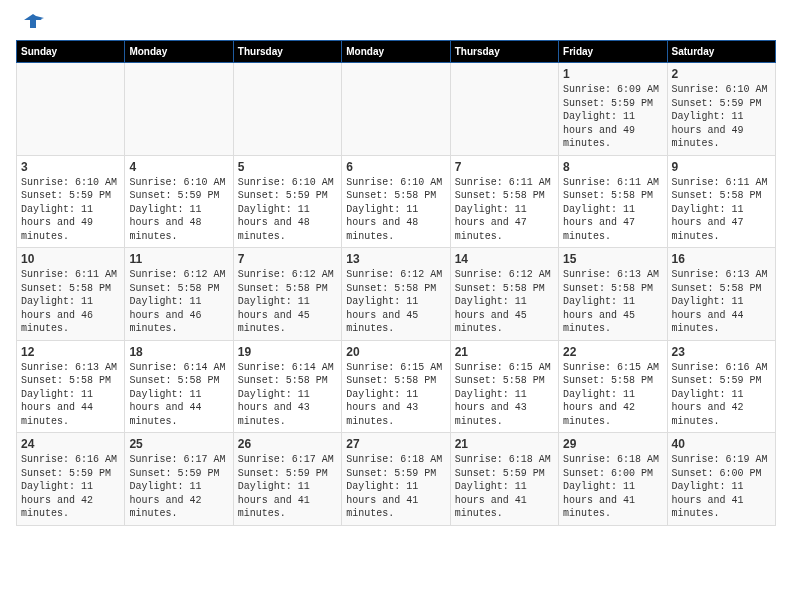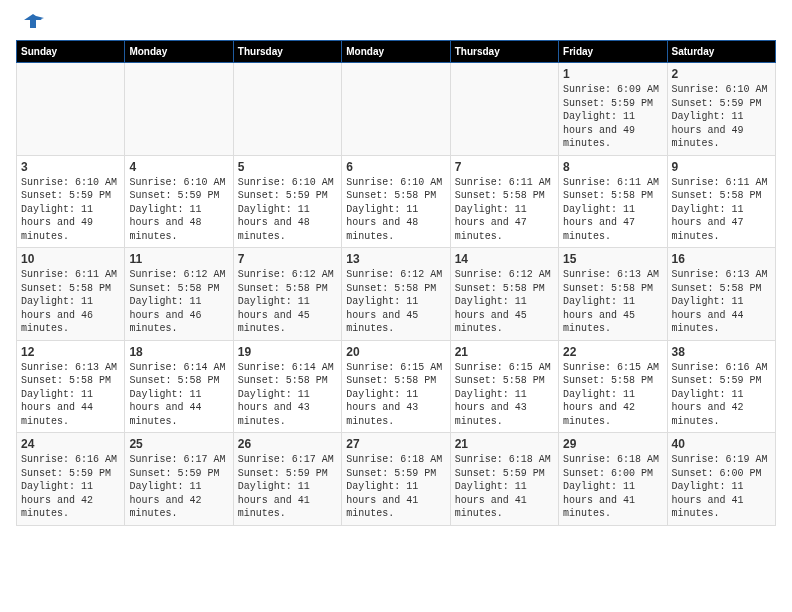--- a/index.html
+++ b/index.html
@@ -272,21 +272,21 @@
 Sunset: 5:58 PM
 Daylight: 11 hours and 43 minutes.</div>
           </td>
           <td>
             <span class="day-number">22</span>
             <div class="day-info" style="white-space: pre-line;">Sunrise: 6:15 AM
 Sunset: 5:58 PM
 Daylight: 11 hours and 42 minutes.</div>
           </td>
           <td>
-            <span class="day-number">38</span>
+            <span class="day-number">23</span>
             <div class="day-info" style="white-space: pre-line;">Sunrise: 6:16 AM
 Sunset: 5:59 PM
 Daylight: 11 hours and 42 minutes.</div>
           </td>
         </tr>
         <tr>
           <td>
             <span class="day-number">24</span>
             <div class="day-info" style="white-space: pre-line;">Sunrise: 6:16 AM
 Sunset: 5:59 PM

